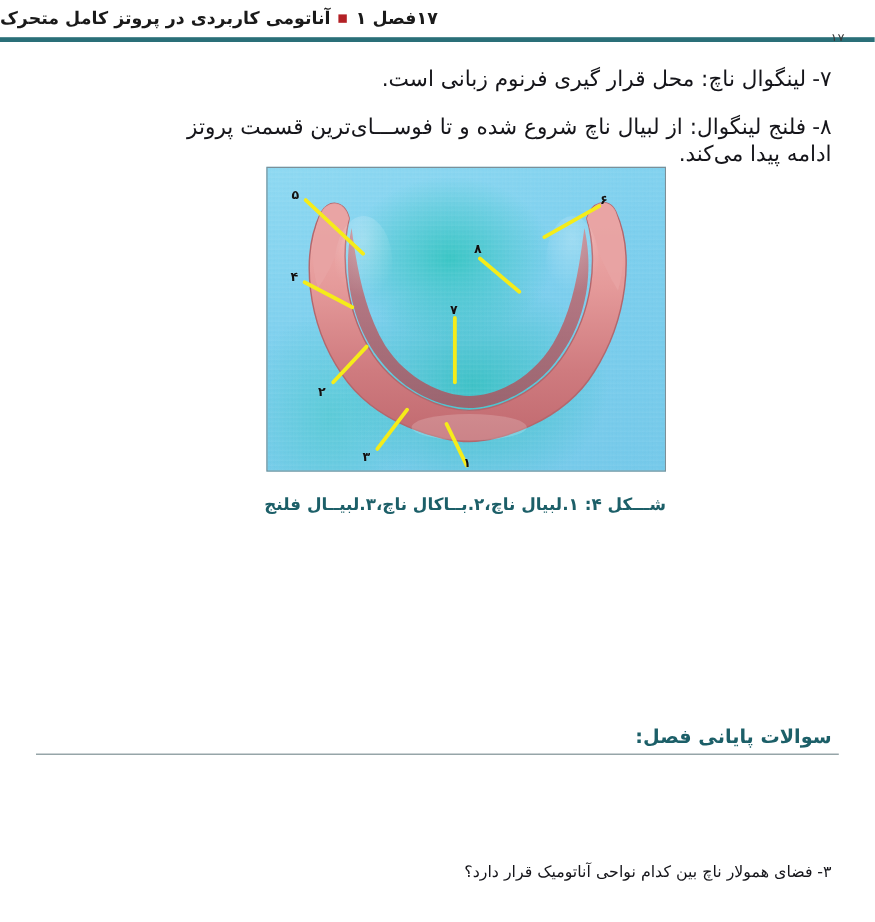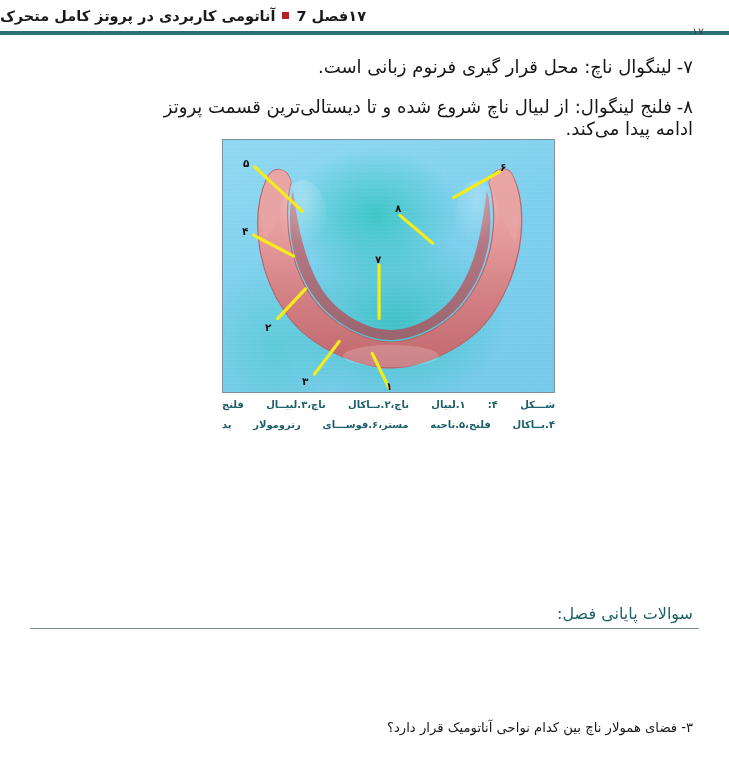--- a/index.html
+++ b/index.html
@@ -167,41 +167,41 @@
     font-size: 10.5px;
     font-weight: bold;
     color: #101010;
     direction: rtl;
     line-height: 1;
     text-shadow: 0 0 1px rgba(255,255,255,0.35);
   }
 
   
   .caption {
-    margin-top: 2px;
+    margin-top: 19px;
     width: 333px;
     direction: rtl;
     color: #1c5f68;
-    font-size: 10px;
+    font-size: 14px;
     line-height: 19.5px;
     font-weight: bold;
   }
   .caption .cap-line { display: block; white-space: nowrap; }
   .caption .cap-line.l1 { text-align: justify; text-align-last: justify; }
   .caption .cap-line.l2 { text-align: justify; text-align-last: justify; }
   .caption .cap-line.l3 { text-align: right; }
 
   
   .questions-heading {
     position: absolute;
     top: 604px;
     right: 36px;
     direction: rtl;
     font-size: 16px;
-    font-weight: normal;
+    font-weight: bold;
     color: #1c5f68;
   }
   .questions-rule {
     position: absolute;
     top: 628px;
     right: 30px;
     left: 30px;
     height: 1px;
     background: #7d8f93;
   }
@@ -225,33 +225,33 @@
   }
 </style>
 </head>
 <body>
 
 <div class="page">
 
   <div class="header">
     <span class="header-title"><span>آناتومی کاربردی در پروتز کامل متحرک</span></span>
     <span class="header-bullet"></span>
-    <span class="header-title">فصل 7</span>
+    <span class="header-title">فصل ۱</span>
     <span class="header-pageno">۱۷</span>
   </div>
   <div class="header-rule"></div>
   <div class="header-rule-tail">
     <span>۱۷</span>
   </div>
 
   <div class="body-line blurred" id="body-line-1">
     <span class="num">۷-</span><span>لینگوال ناچ: محل قرار گیری فرنوم زبانی است.</span>
   </div>
   <div class="body-line" id="body-line-2">
-    <span class="num">۸-</span><span>فلنج لینگوال: از لبیال ناچ شروع شده و تا دیستالی‌ترین قسمت پروتز ادامه پیدا می‌کند.</span>
+    <span class="num">۸-</span><span>فلنج لینگوال: از لبیال ناچ شروع شده و تا فوســـای‌ترین قسمت پروتز ادامه پیدا می‌کند.</span>
   </div>
 
   <div class="figure-wrap">
 
     <div class="photo">
       <div class="photo-bg"></div>
       <div class="photo-noise"></div>
 
       <div class="denture">
         <svg viewBox="0 0 296 215" preserveAspectRatio="none" aria-hidden="true">
@@ -310,21 +310,20 @@
       <span class="lbl" style="left:42px;  top:182px;">۲</span>
       <span class="lbl" style="left:79px;  top:236px;">۳</span>
       <span class="lbl" style="left:163px; top:241px;">۱</span>
       <span class="lbl" style="left:152px; top:114px;">۷</span>
       <span class="lbl" style="left:172px; top:63px;">۸</span>
       <span class="lbl" style="left:277px; top:22px;">۶</span>
     </div>
 
     <div class="caption">
       <span class="cap-line l1">شـــکل ۴: ۱.لبیال ناچ،۲.بــاکال ناچ،۳.لبیــال فلنج</span>
-      <span class="cap-line l2">۴.بــاکال فلنج،۵.ناحیه مستر،۶.فوســـای رترومولار پد</span>
     </div>
   </div>
 
   <div class="questions-heading">سوالات پایانی فصل:</div>
   <div class="questions-rule"></div>
 
   <div class="question" id="question-3">
     <span class="qnum">۳-</span><span>فضای همولار ناچ بین کدام نواحی آناتومیک قرار دارد؟</span>
   </div>
 

